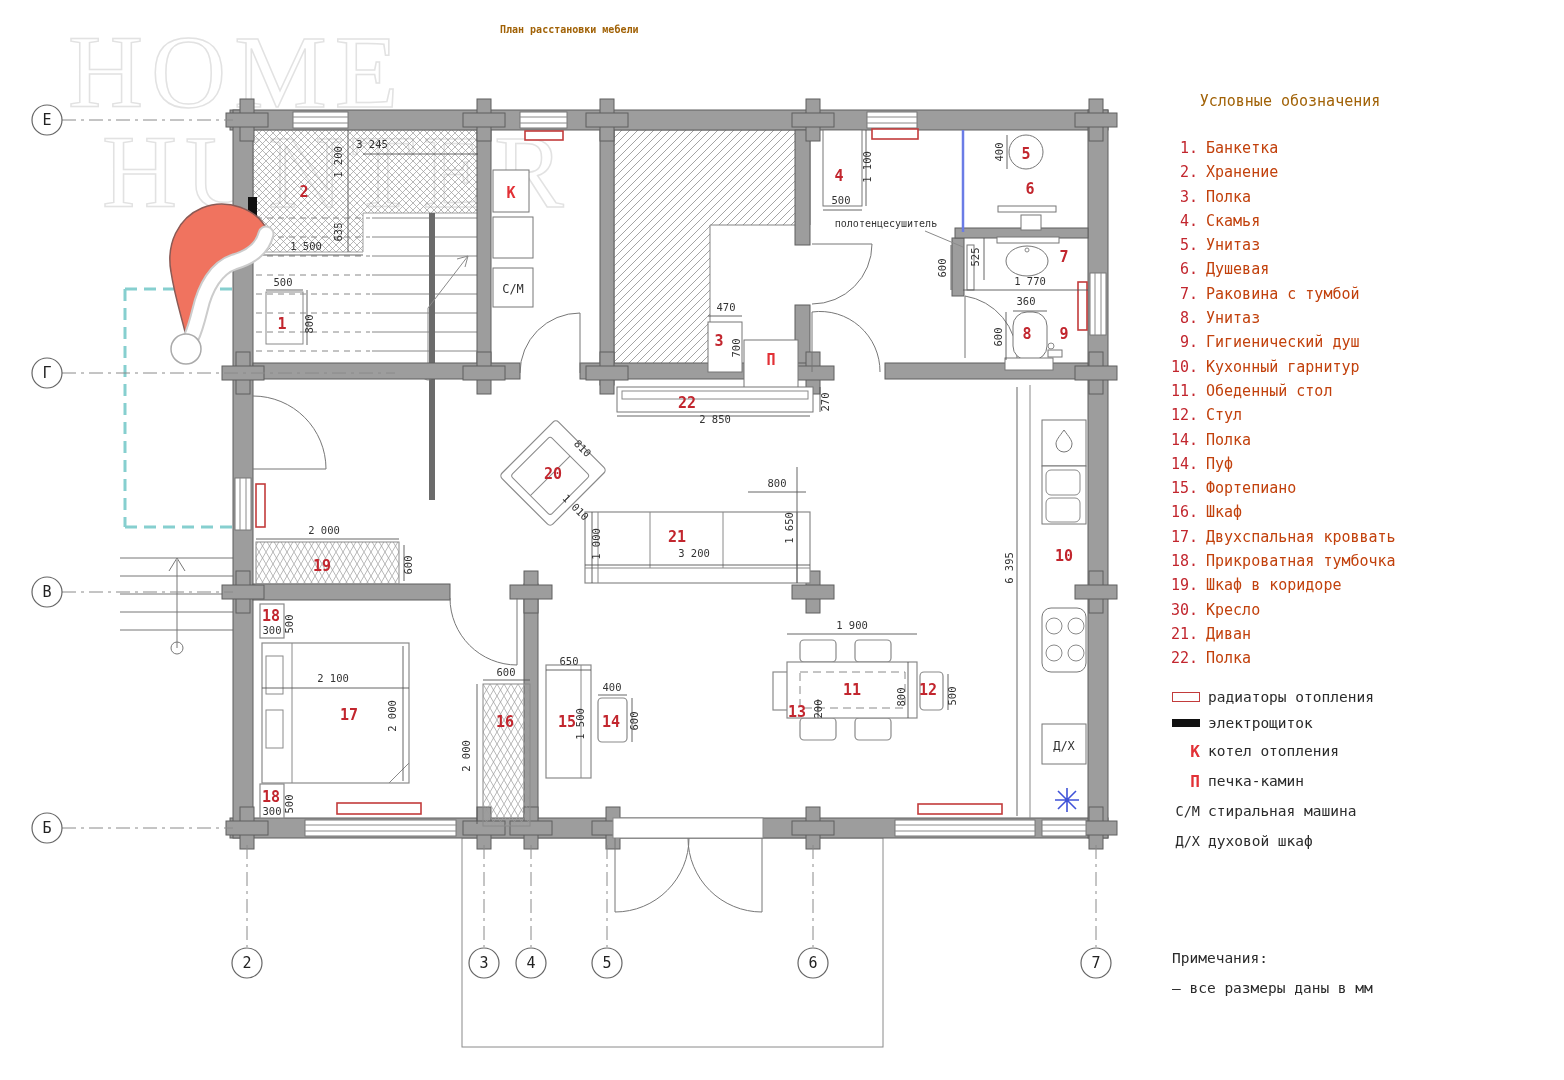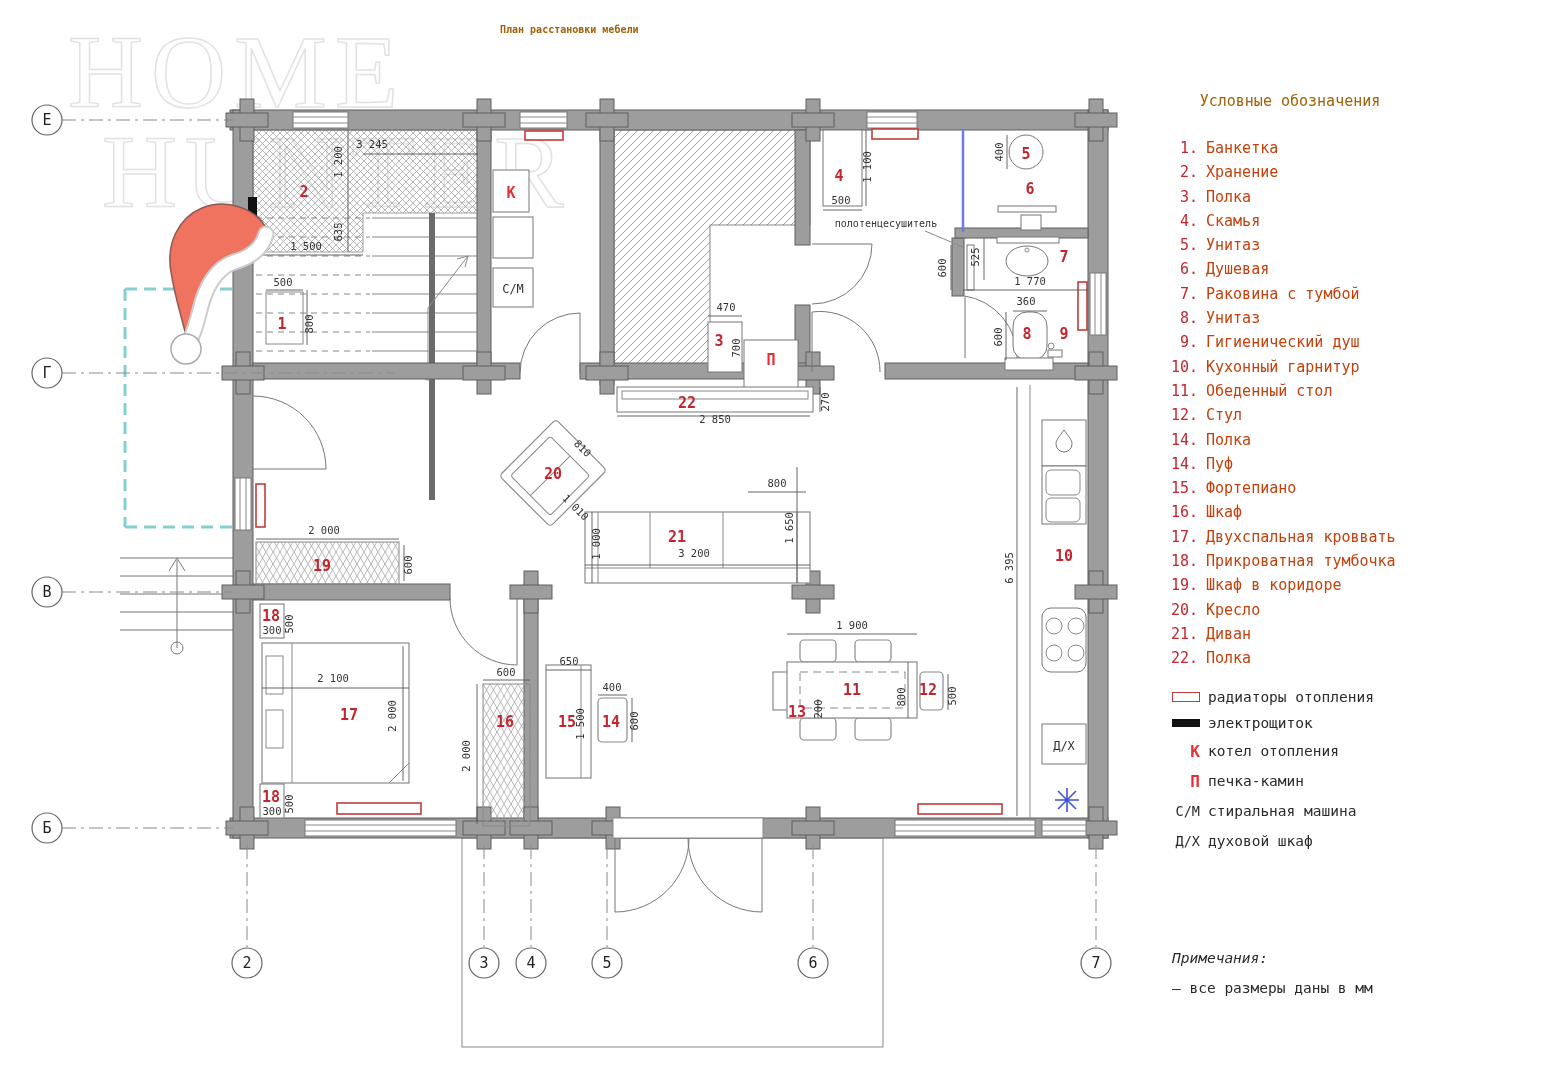--- a/index.html
+++ b/index.html
@@ -44,21 +44,21 @@
   .srow{display:flex;align-items:center;height:30px;font-size:14.5px;color:#2b2b2b;white-space:nowrap;}
   .srow:nth-child(1),.srow:nth-child(2){height:26px;text-align:right;}
   .srow .ic{width:44px;display:flex;justify-content:flex-end;align-items:center;padding-right:0;}
   .srow .lab{padding-left:8px;}
   .sym-rad{display:inline-block;width:26px;height:8px;border:1.6px solid #c23b3b;background:#fff;}
   .sym-ele{display:inline-block;width:28px;height:8px;background:#111;}
   .sym-letter{color:#e23136;font-weight:bold;font-size:16px;}
   .sym-small{color:#2b2b2b;font-size:13.5px;}
   
   #notes{position:absolute;left:1172px;top:950px;z-index:2;font-size:14.5px;color:#2b2b2b;}
-  #notes .nt{margin-bottom:14px;font-style:italic;}
+  #notes .nt{margin-bottom:14px;}
 </style>
 </head>
 <body>
 
 <div id="page">
 
   <div id="watermark"><span class="wm1">HOME</span><span class="wm2">HUNTER</span></div>
 
   <div id="title">
     <div>План расстановки мебели</div>
@@ -488,21 +488,21 @@
       </div>
       <div class="litem">
         <span class="num">18.</span>
         <span class="lab">Прикроватная тумбочка</span>
       </div>
       <div class="litem">
         <span class="num">19.</span>
         <span class="lab">Шкаф в коридоре</span>
       </div>
       <div class="litem">
-        <span class="num">20.</span>
+        <span class="num">30.</span>
         <span class="lab">Кресло</span>
       </div>
       <div class="litem">
         <span class="num">21.</span>
         <span class="lab">Диван</span>
       </div>
       <div class="litem">
         <span class="num">22.</span>
         <span class="lab">Полка</span>
       </div>

